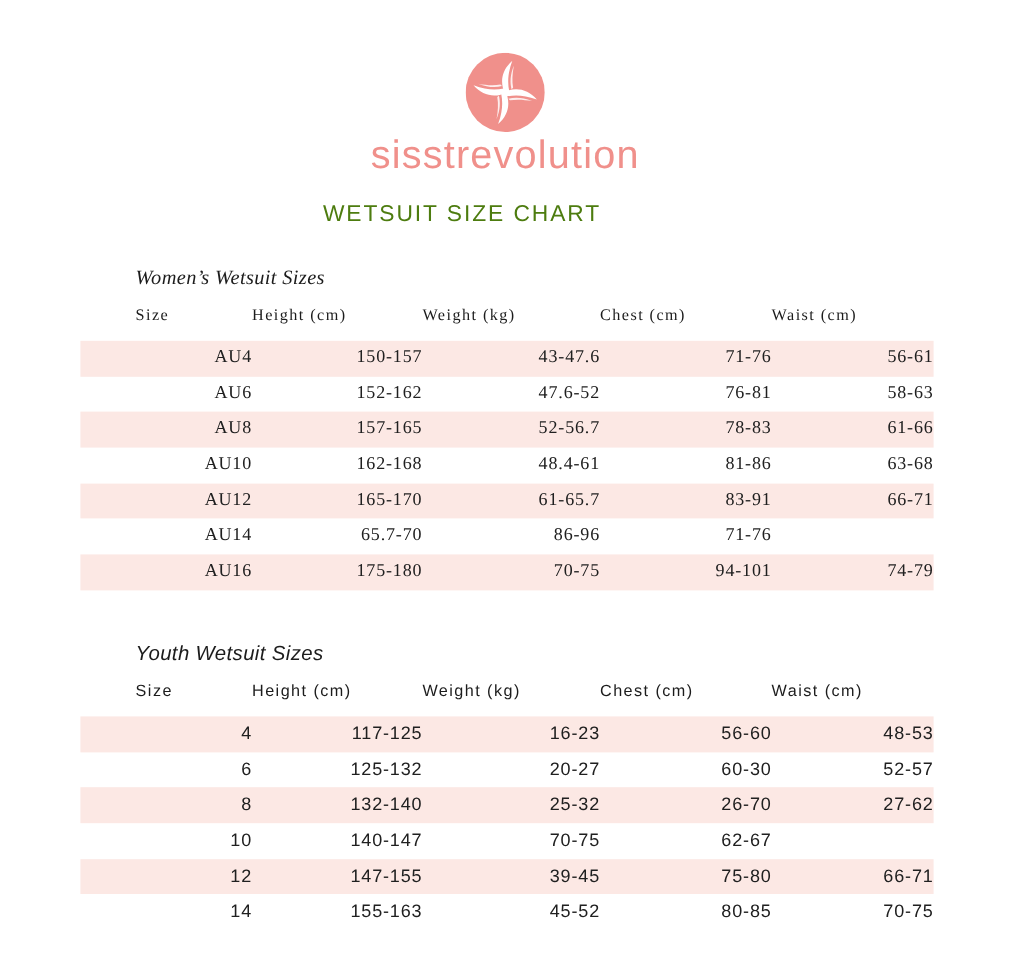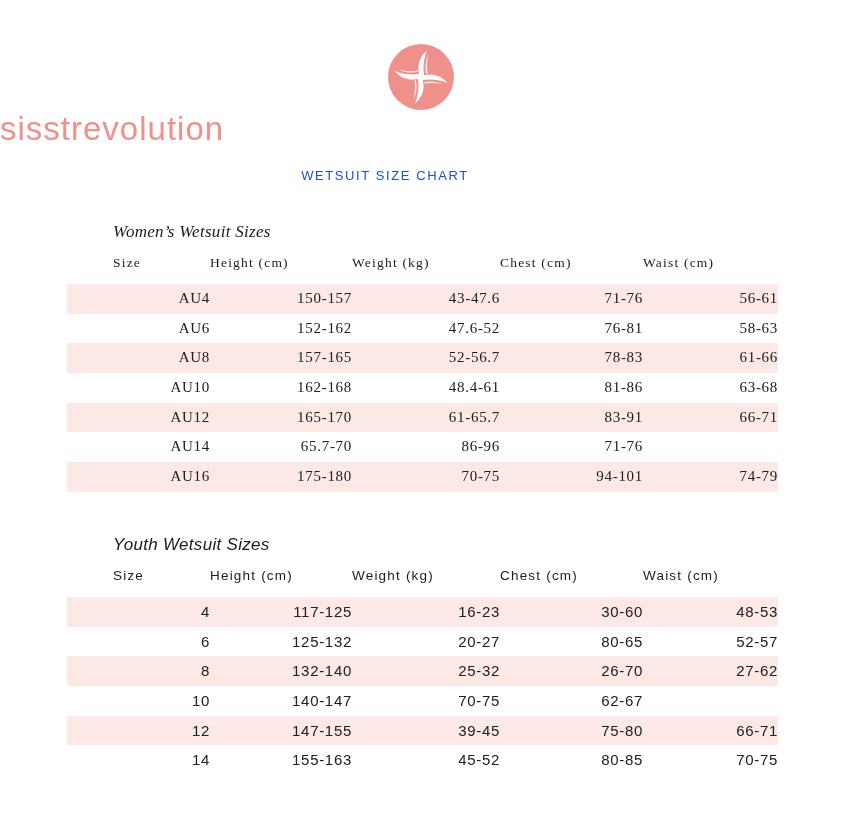--- a/index.html
+++ b/index.html
@@ -24,35 +24,36 @@
     left: 388px;
     top: 44px;
     width: 66px;
     height: 66px;
   }
   .brand {
     position: absolute;
     left: 0;
     top: 110px;
     width: 842px;
+    text-align: center;
     font-size: 33px;
     font-weight: 300;
     letter-spacing: 1px;
     color: var(--pink);
   }
   .chart-title {
     position: absolute;
     left: 0;
     top: 168px;
     width: 770px;
     text-align: center;
-    font-size: 13px;
+    font-size: 19px;
     font-weight: 500;
     letter-spacing: 1.6px;
-    color: #1d4ed8;
+    color: #4d7c0f;
   }
 
   
   .table-section {
     position: absolute;
     left: 67px;
     width: 711px;
   }
   .section-womens { top: 222px; height: 270px; font-family: Liberation Serif, serif; }
   .section-youth  { top: 535px; height: 241px; }
@@ -200,28 +201,28 @@
       <span class="cell">Height (cm)</span>
       <span class="cell">Weight (kg)</span>
       <span class="cell">Chest (cm)</span>
       <span class="cell">Waist (cm)</span>
     </div>
     <div class="tbody">
         <div class="trow alt">
           <span class="cell">4</span>
           <span class="cell">117-125</span>
           <span class="cell">16-23</span>
-          <span class="cell">30-60</span>
+          <span class="cell">56-60</span>
           <span class="cell">48-53</span>
         </div>
         <div class="trow">
           <span class="cell">6</span>
           <span class="cell">125-132</span>
           <span class="cell">20-27</span>
-          <span class="cell">80-65</span>
+          <span class="cell">60-30</span>
           <span class="cell">52-57</span>
         </div>
         <div class="trow alt">
           <span class="cell">8</span>
           <span class="cell">132-140</span>
           <span class="cell">25-32</span>
           <span class="cell">26-70</span>
           <span class="cell">27-62</span>
         </div>
         <div class="trow">

